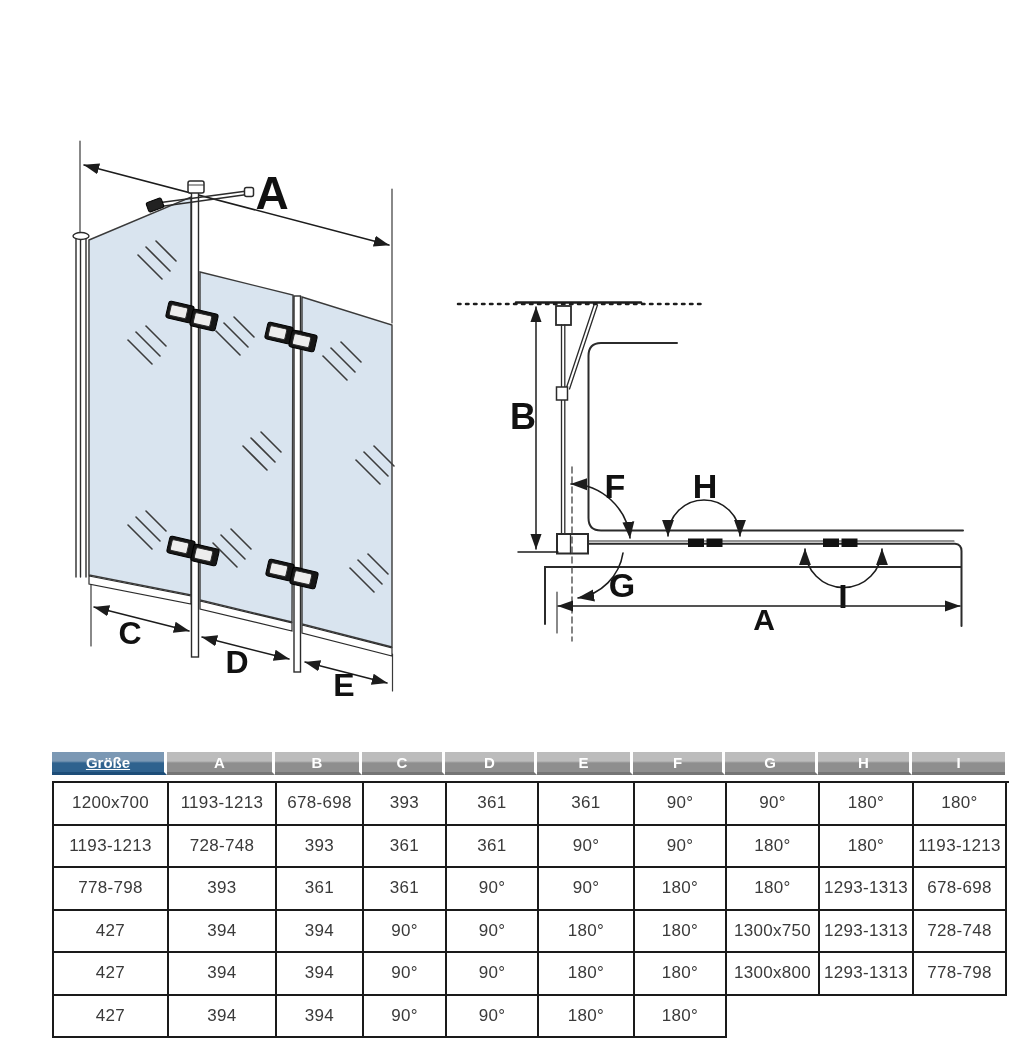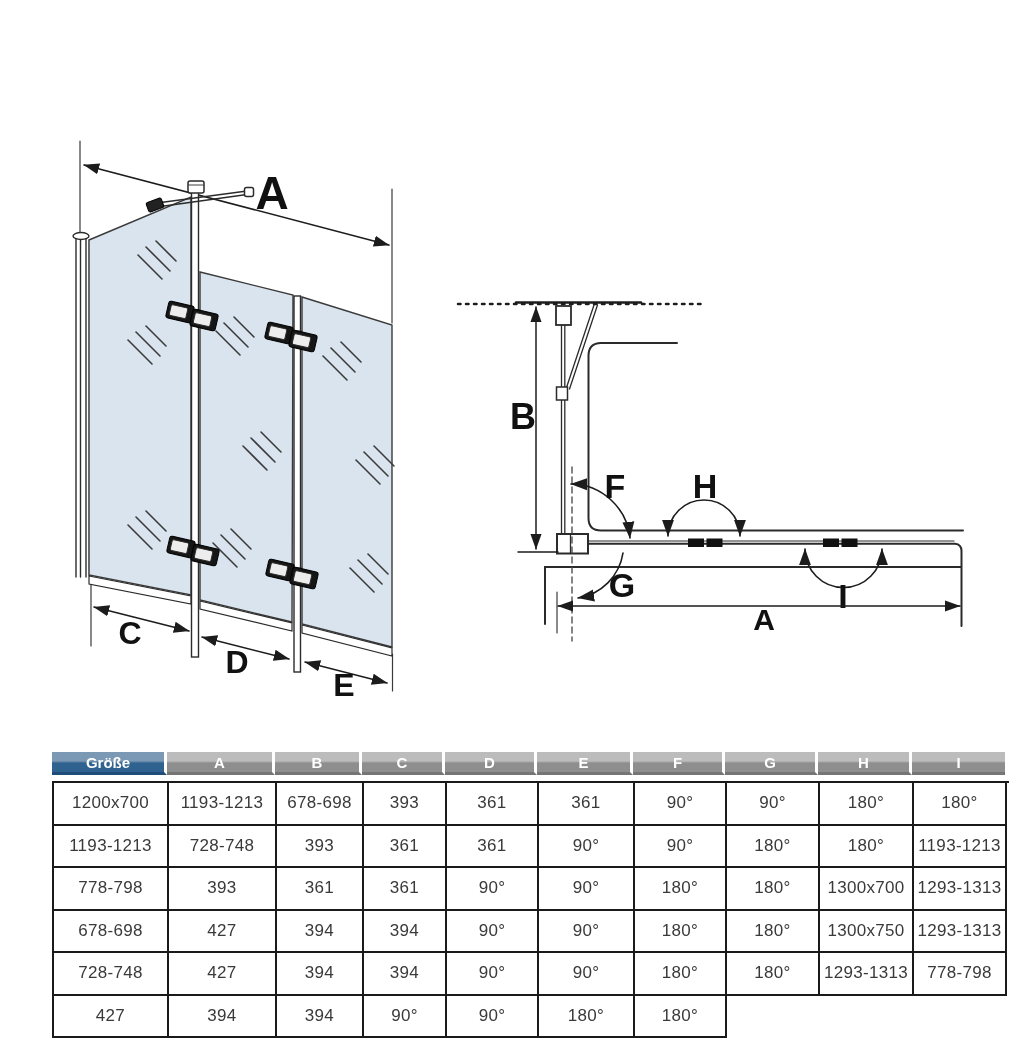--- a/index.html
+++ b/index.html
@@ -28,20 +28,21 @@
     color:var(--header-text);font-size:15px;font-weight:bold;
     background:linear-gradient(to bottom,var(--header-gray-top) 0%,var(--header-gray-top) 45%,var(--header-gray-bottom) 55%,var(--header-gray-bottom) 100%);
     border-right:3px solid #ffffff;
     border-bottom:3px solid #757575;
     box-sizing:border-box;
   }
   .th:last-child{border-right:none;}
   .th.blue{
     background:linear-gradient(to bottom,var(--header-blue-top) 0%,var(--header-blue-top) 45%,var(--header-blue-bottom) 55%,var(--header-blue-bottom) 100%);
     border-bottom:3px solid #1d4d78;
+    text-decoration:underline;
   }
   .tbody{
     margin-top:6px;
     display:grid;
     grid-template-columns:115px 108px 87px 83px 92px 96px 92px 93px 94px 93px;
     grid-auto-rows:42.5px;
     border-top:2px solid var(--table-border);
     border-left:2px solid var(--table-border);
     background:#fff;
   }
@@ -306,40 +307,40 @@
       <div class="td">180°</div>
       <div class="td">1193-1213</div>
       <div class="td">778-798</div>
       <div class="td">393</div>
       <div class="td">361</div>
       <div class="td">361</div>
       <div class="td">90°</div>
       <div class="td">90°</div>
       <div class="td">180°</div>
       <div class="td">180°</div>
-      <div class="td">1300x700</div>
       <div class="td">1293-1313</div>
       <div class="td">678-698</div>
       <div class="td">427</div>
       <div class="td">394</div>
       <div class="td">394</div>
       <div class="td">90°</div>
       <div class="td">90°</div>
       <div class="td">180°</div>
       <div class="td">180°</div>
       <div class="td">1300x750</div>
       <div class="td">1293-1313</div>
       <div class="td">728-748</div>
       <div class="td">427</div>
       <div class="td">394</div>
       <div class="td">394</div>
       <div class="td">90°</div>
       <div class="td">90°</div>
       <div class="td">180°</div>
       <div class="td">180°</div>
+      <div class="td">1300x800</div>
       <div class="td">1293-1313</div>
       <div class="td">778-798</div>
       <div class="td">427</div>
       <div class="td">394</div>
       <div class="td">394</div>
       <div class="td">90°</div>
       <div class="td">90°</div>
       <div class="td">180°</div>
       <div class="td">180°</div>
     </div>

